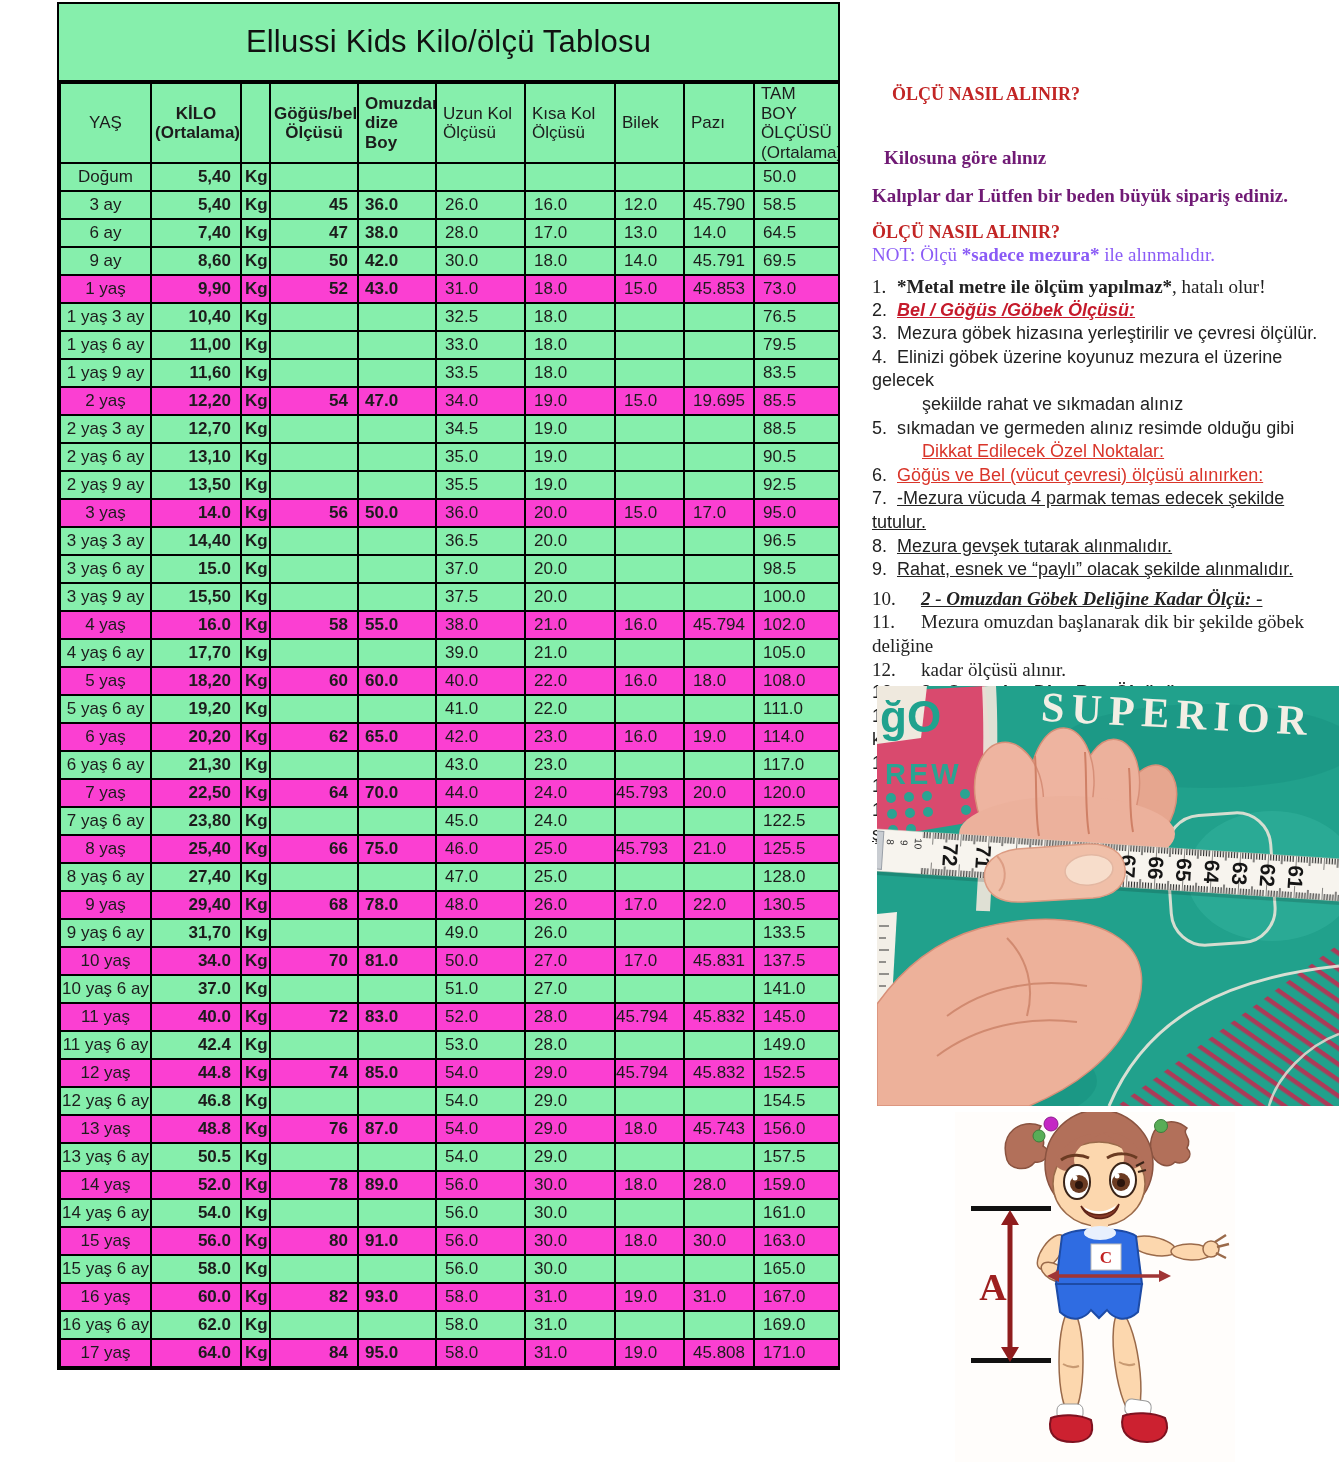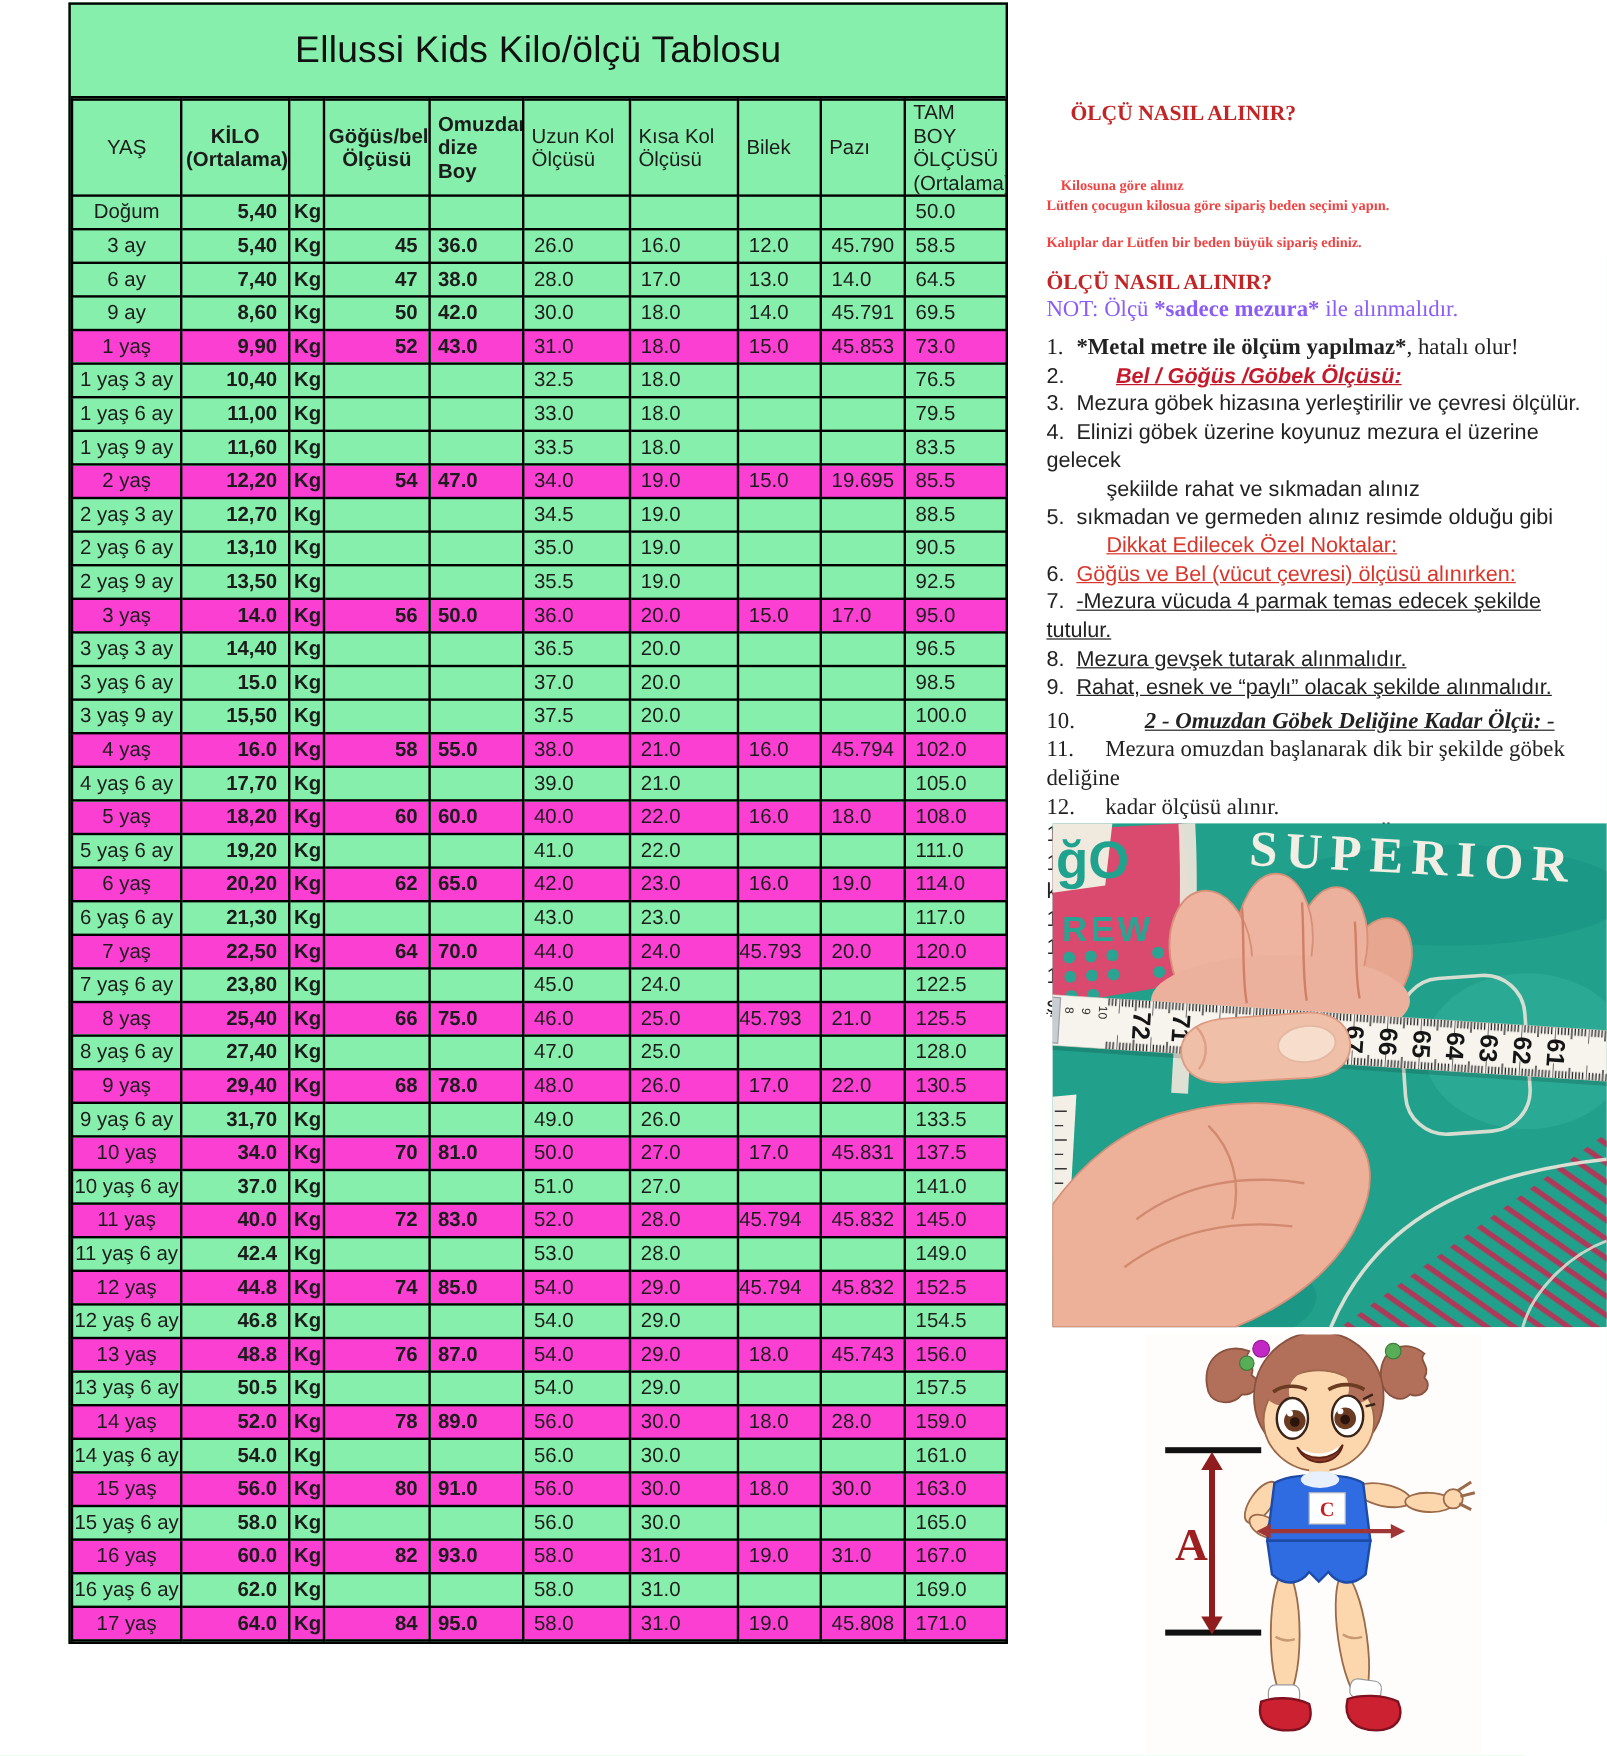--- a/index.html
+++ b/index.html
@@ -25,33 +25,33 @@
   td.c-omuz{padding-left:6px;font-weight:bold;}
   td.c-m{padding-left:8px;}
   td.right45{text-align:left;padding-right:5px;padding-left:0;}
 
   
   .ins{position:absolute;left:872px;top:84px;width:467px;}
   .ins-h1{margin:0 0 0 20px;font-family:"Liberation Serif",serif;font-weight:bold;font-size:18px;color:#c22525;}
   .ins-p1{margin:42px 0 0 12px;}
   .ins-p2{margin:2px 0 0 0;}
   .ins-p3{margin:16px 0 0 0;}
-  .ins-p1,.ins-p2,.ins-p3{font-family:"Liberation Serif",serif;font-weight:bold;font-size:12px;color:#ef4444;}
+  .ins-p1,.ins-p2,.ins-p3{font-family:"Liberation Serif",serif;font-weight:bold;font-size:19px;color:#701a75;}
   .ins-h2{margin:15px 0 0 0;font-family:"Liberation Serif",serif;font-weight:bold;font-size:18px;color:#c22525;}
   .ins-note{margin:1px 0 0 0;font-family:"Liberation Serif",serif;font-size:19px;color:#8b5cf6;}
   .ins-list{margin-top:9px;}
   .ins-item{font-size:18px;line-height:23.6px;color:#222;}
   .ins-item.serif{font-family:"Liberation Serif",serif;font-size:19px;}
   .ins-item .num{display:inline-block;min-width:25px;}
   .ins-item.wide .num{min-width:49px;}
   .ins-item.cont{padding-left:25px;}
   .ins-item.gap{margin-top:5px;}
   .txt.red{color:#c51a2b;}
   .txt.red2{color:#d9352a;}
-  .txt.bold{font-weight:bold;margin-left:33px;}
+  .txt.bold{font-weight:bold;}
   .txt.italic{font-style:italic;}
   .txt.underline{text-decoration:underline;}
 
   
   .photo{position:absolute;left:877px;top:686px;width:462px;height:420px;}
   .diagram{position:absolute;left:955px;top:1112px;width:280px;height:350px;}
 </style>
 </head>
 <body>
 
@@ -601,21 +601,20 @@
           <td class="c-m">45.808</td>
           <td class="c-m">171.0</td>
         </tr>
       </tbody>
   </table>
 </div>
 
 <div class="ins">
   <div class="ins-h1">ÖLÇÜ NASIL ALINIR?</div>
   <div class="ins-p1">Kilosuna göre alınız</div>
-  <div class="ins-p2">Lütfen çocugun kilosua göre sipariş beden seçimi yapın.</div>
   <div class="ins-p3">Kalıplar dar Lütfen bir beden büyük sipariş ediniz.</div>
   <div class="ins-h2">ÖLÇÜ NASIL ALINIR?</div>
   <div class="ins-note"><span>NOT: Ölçü </span><b>*sadece mezura*</b><span> ile alınmalıdır.</span></div>
   <div class="ins-list" id="ins-list">
       <div class="ins-item serif"><span class="num">1.</span><span class="txt "><b>*Metal metre ile ölçüm yapılmaz*</b>, hatalı olur!</span></div>
       <div class="ins-item "><span class="num">2.</span><span class="txt red bold italic underline">Bel / Göğüs /Göbek Ölçüsü:</span></div>
       <div class="ins-item "><span class="num">3.</span><span class="txt ">Mezura göbek hizasına yerleştirilir ve çevresi ölçülür.</span></div>
       <div class="ins-item "><span class="num">4.</span><span class="txt ">Elinizi göbek üzerine koyunuz mezura el üzerine gelecek</span></div>
       <div class="ins-item cont"><span class="num"></span><span class="txt ">şekiilde rahat ve sıkmadan alınız</span></div>
       <div class="ins-item "><span class="num">5.</span><span class="txt ">sıkmadan ve germeden alınız resimde olduğu gibi</span></div>

